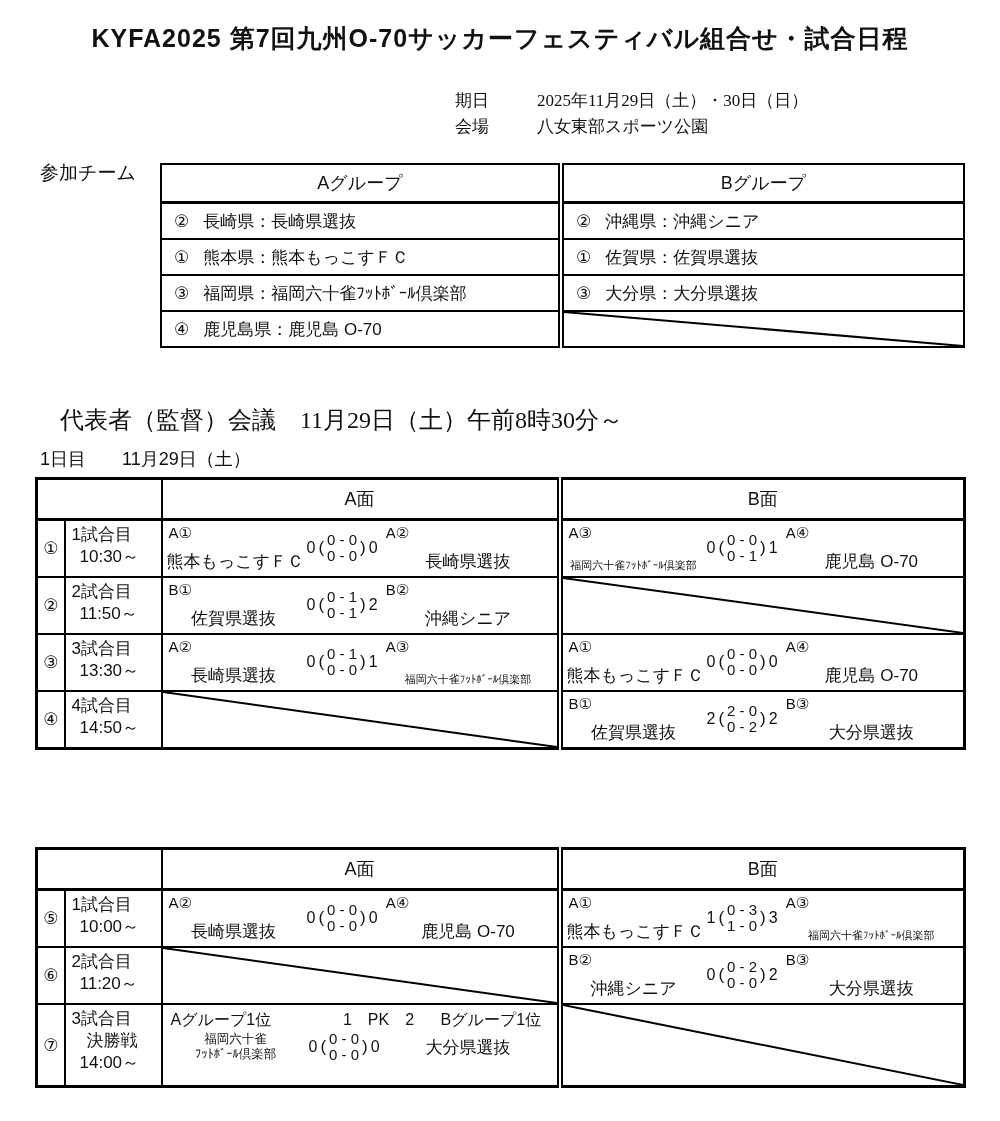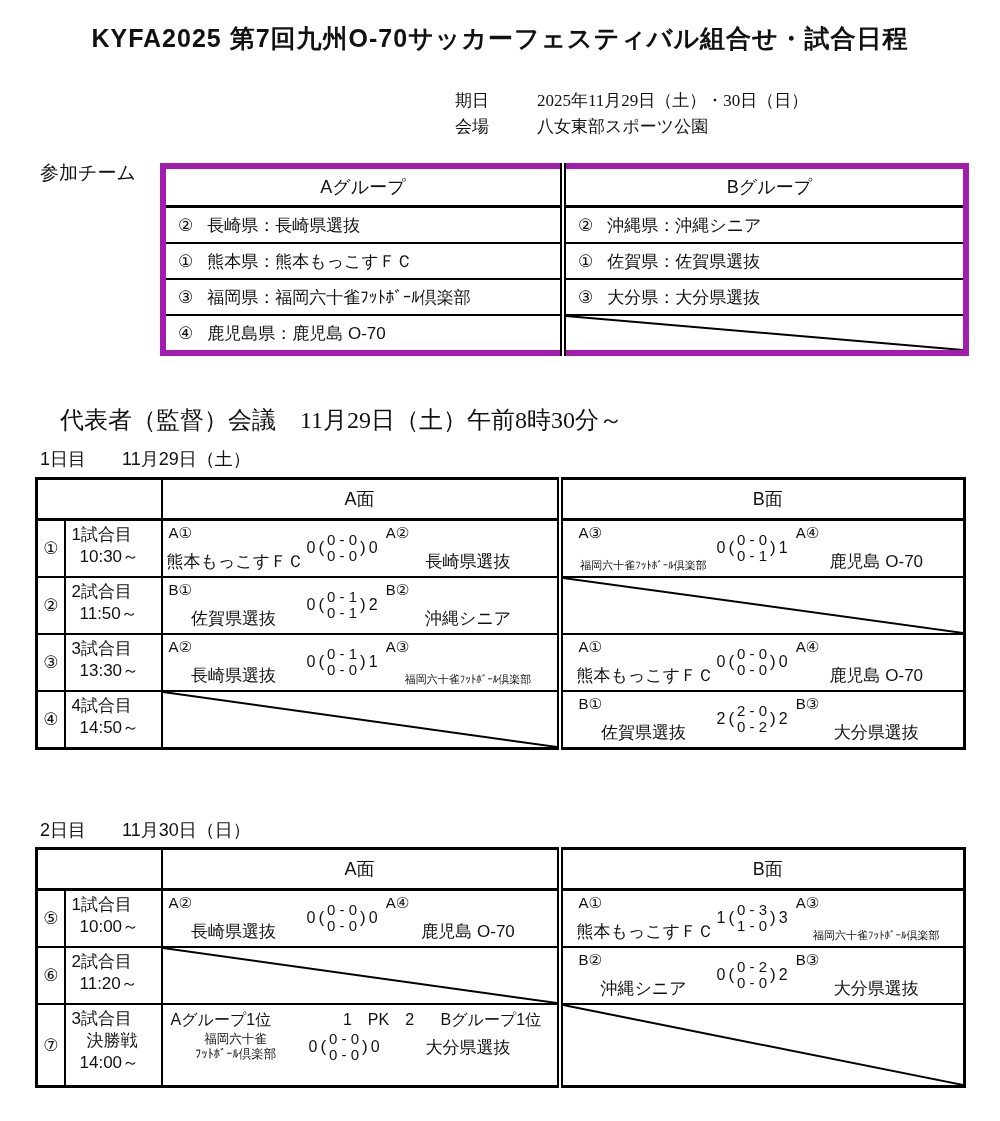--- a/index.html
+++ b/index.html
@@ -19,24 +19,24 @@
   .meta { position:absolute; left:455px; top:88px; font-size:17px; }
   .meta-row { display:flex; line-height:26px;font-family:Liberation Serif, serif; }
   .meta-label { width:82px; }
 
   .plabel { position:absolute; left:40px; top:160px; font-size:19px; }
 
   table { position:absolute; border-collapse:collapse; table-layout:fixed; background:#fff; }
   th,td { padding:0; font-weight:normal; }
 
   
-  .teams { left:160px; top:163px; width:803px; border:6px solid #a21caf; }
+  .teams { left:160px; top:163px; width:803px; border:2px solid #a21caf; }
   .teams th { border:2px solid #000; height:36px; font-size:18px; text-align:center; border-bottom:3px solid #000; }
   .teams td { border:2px solid #000; height:34px; font-size:17px; padding-left:12px; }
-  .colB { border-left:6px double #000 !important;padding-left:10px; }
+  .colB { border-left:6px double #000 !important; }
   .cnum { display:inline-block; margin-right:14px; }
 
   .meeting { position:absolute; left:60px; top:404px; font-size:24px;font-family:Liberation Serif, serif; }
   .dayhead { position:absolute; left:40px; font-size:18px; }
   .d1 { top:447px; }
   .d2 { top:818px; }
 
   
   .sched { left:35px; width:928px; border:3px solid #000; }
   .sched1 { top:477px; }
@@ -300,21 +300,20 @@
           <div class="team right">
             <div class="slot">B③</div>
             <div class="tname">大分県選抜</div>
           </div>
         </div>
       </td>
     </tr>
   </tbody>
     </table>
 
-  <div class="dayhead d2">2日目　　11月30日（日）</div>
 
   <table class="sched sched2">
     <colgroup>
         <col style="width:28px">
         <col style="width:97px">
         <col style="width:398px">
         <col style="width:405px">
       </colgroup>
     <tbody>
         <tr>

